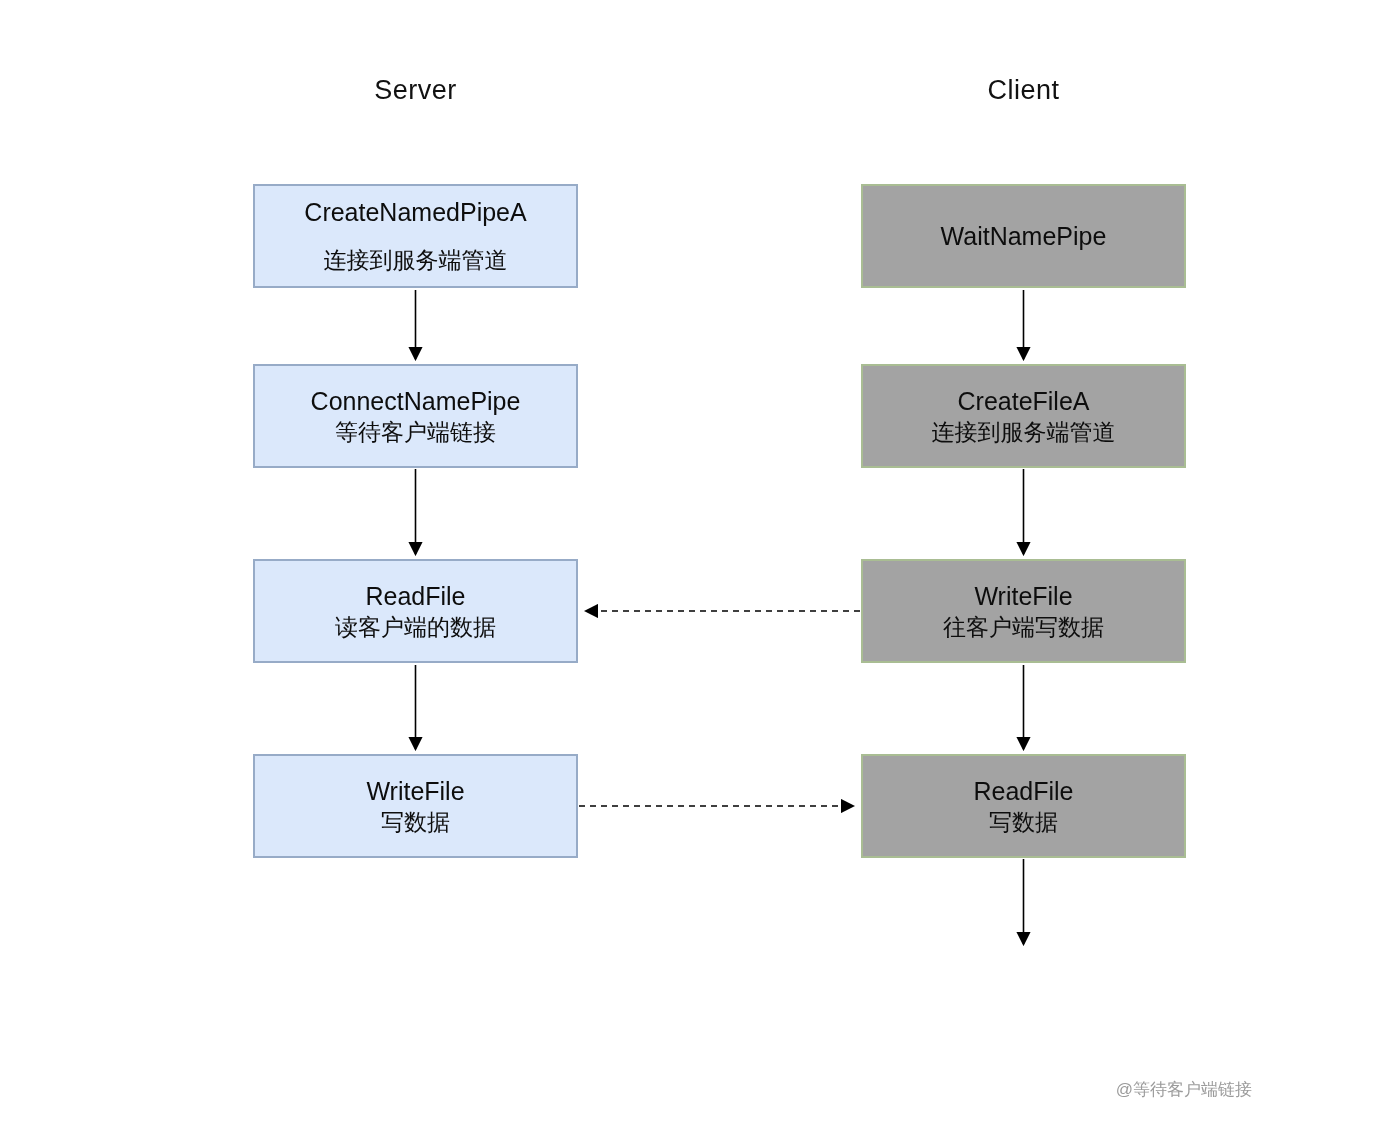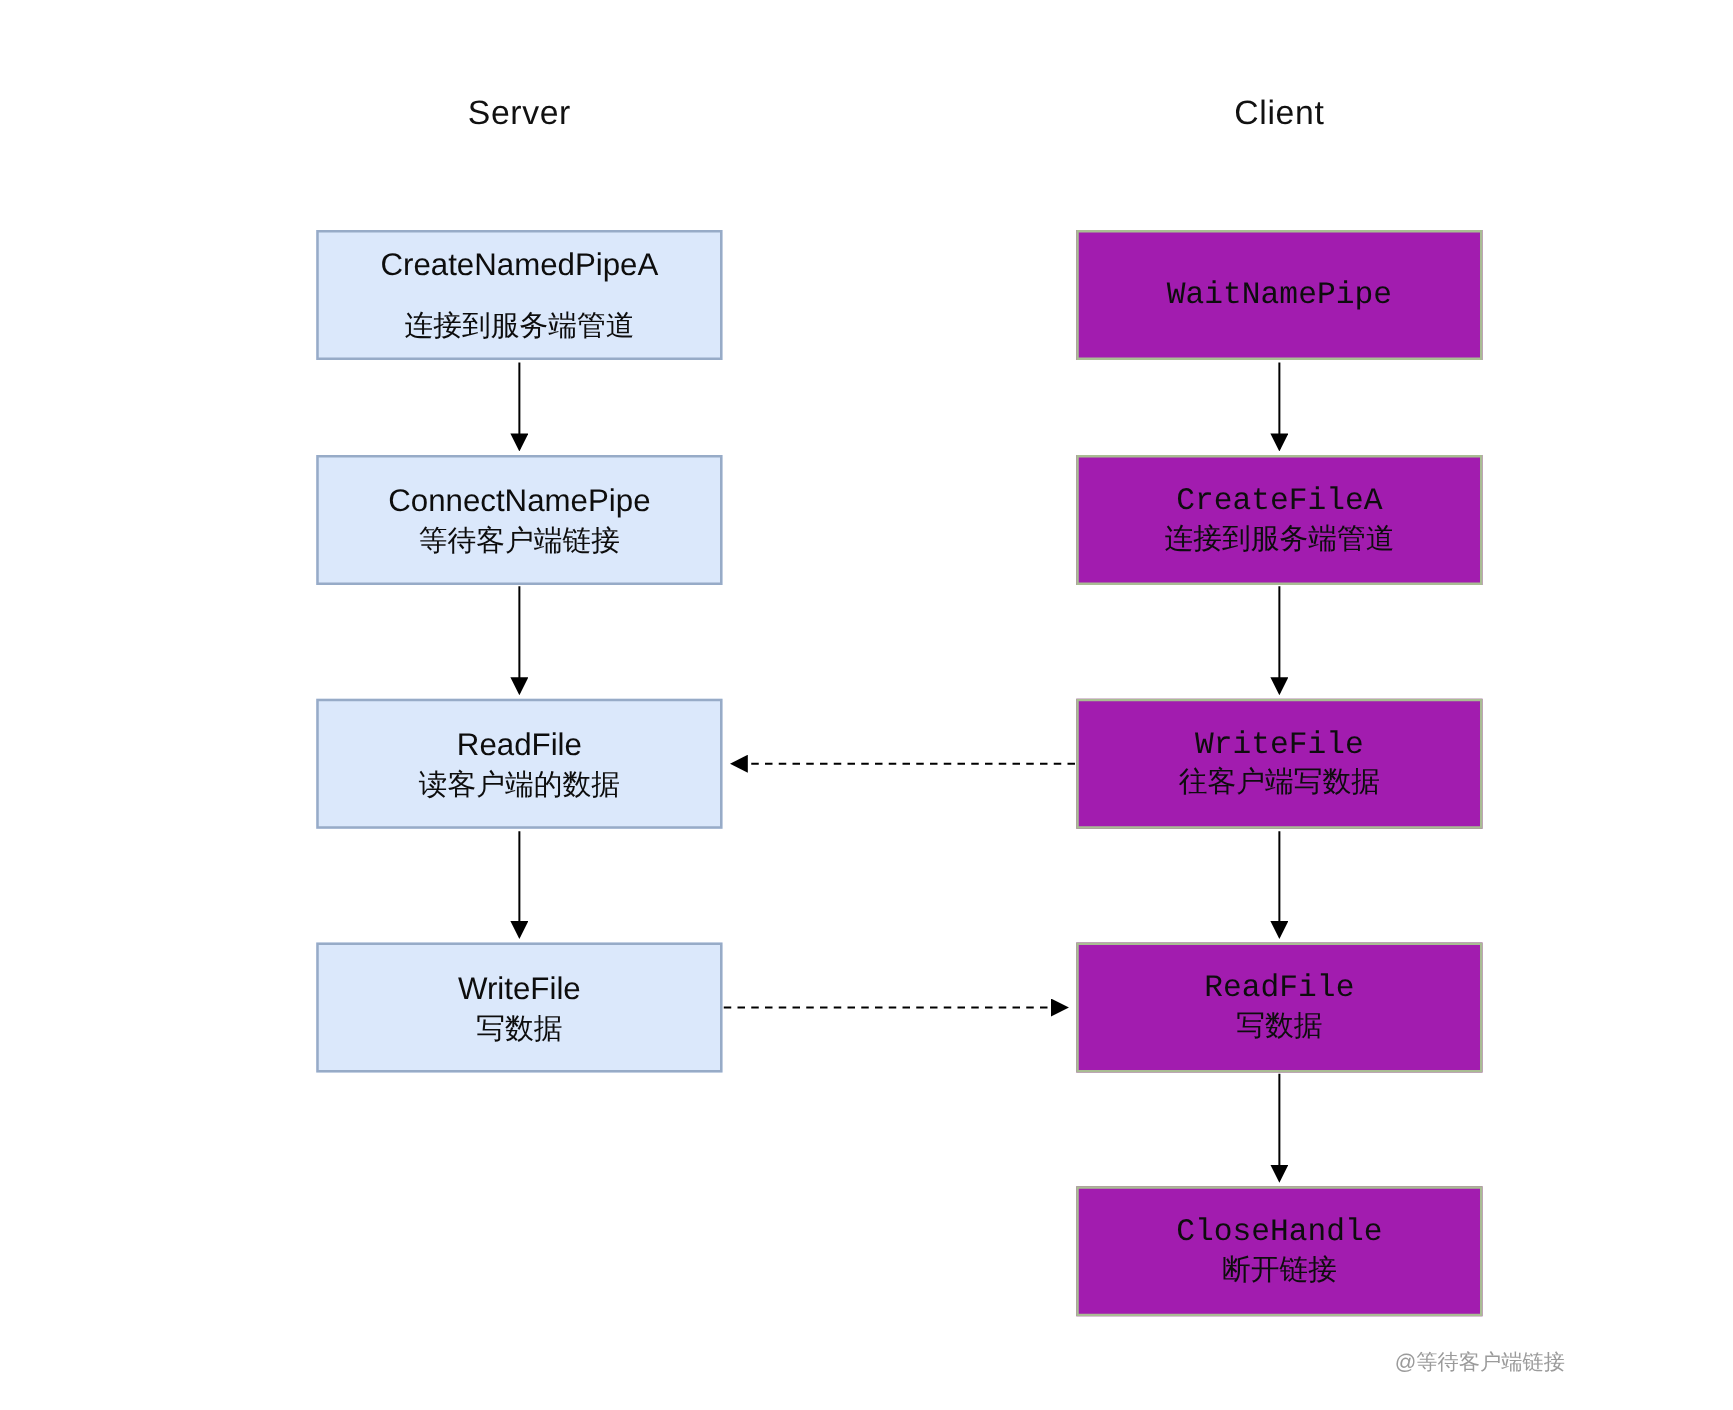--- a/index.html
+++ b/index.html
@@ -34,23 +34,22 @@
     flex-direction: column;
     align-items: center;
     justify-content: center;
     text-align: center;
   }
   .node.server-node {
     background: #dbe8fb;
     border: 2px solid #97abc7;
   }
   .node.client-node {
-    background: #a21caf;
+    background: #a3a3a3;
     border: 2px solid #a9bd93;
-    font-family: Liberation Mono, monospace;
   }
   .node-title {
     font-size: 25px;
     line-height: 32px;
     color: #0d0d0d;
   }
   .node-subtitle {
     font-size: 23px;
     line-height: 31px;
     color: #0d0d0d;
@@ -124,20 +123,16 @@
     <div class="node-subtitle">连接到服务端管道</div>
   </div>
   <div class="node client-node" style="left:861px; top:559px;">
     <div class="node-title">WriteFile</div>
     <div class="node-subtitle">往客户端写数据</div>
   </div>
   <div class="node client-node" style="left:861px; top:754px;">
     <div class="node-title">ReadFile</div>
     <div class="node-subtitle">写数据</div>
   </div>
-  <div class="node client-node" style="left:861px; top:949px;">
-    <div class="node-title">CloseHandle</div>
-    <div class="node-subtitle">断开链接</div>
-  </div>
 
   <div class="watermark">@等待客户端链接</div>
 
 </div>
 
 </body></html>

